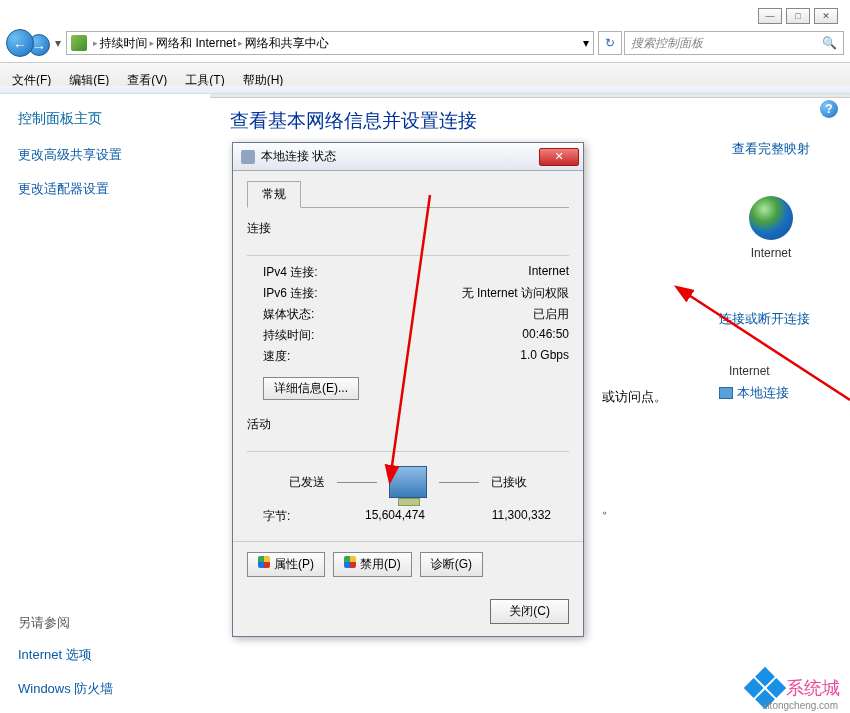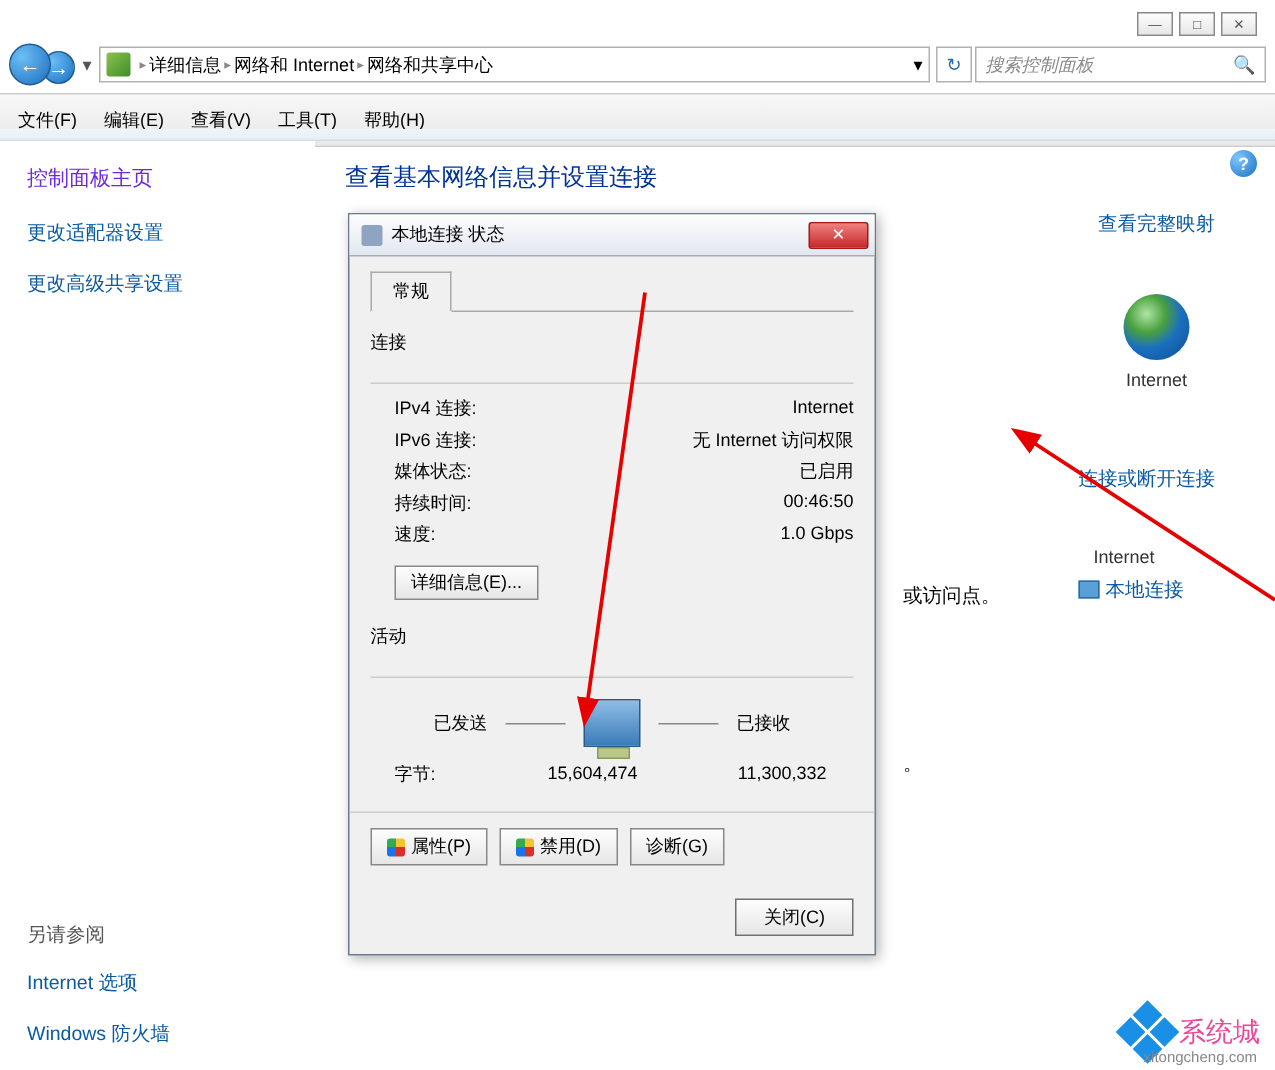--- a/index.html
+++ b/index.html
@@ -13,36 +13,36 @@
 .navbar { position: absolute; top: 28px; left: 6px; right: 6px; height: 30px; display: flex; align-items: center; gap: 2px; }
 .nav-arrows { display: flex; }
 .nav-arrow { width: 28px; height: 28px; border-radius: 50%; background: radial-gradient(circle at 30% 30%, #6cbef6, #1a6fc0); color: #fff; display: flex; align-items: center; justify-content: center; font-size: 14px; border: 1px solid #215a8e; }
 .nav-arrow.back { position: relative; }
 .nav-arrow.fwd { width: 22px; height: 22px; margin-left: -6px; margin-top: 5px; }
 .nav-drop { width: 12px; height: 28px; display: flex; align-items: center; justify-content: center; color: #555; }
 .breadcrumb { flex: 1; height: 24px; border: 1px solid #b0b0b0; background: #fff; display: flex; align-items: center; padding: 0 4px; font-size: 12px; }
 .crumb-sep { color: #888; padding: 0 2px; font-size: 9px; }
 .crumb-icon { width: 16px; height: 16px; background: linear-gradient(135deg,#8fc04e,#3c8e2b); border-radius: 2px; margin-right: 4px; }
 .refresh-btn { width: 24px; height: 24px; border: 1px solid #b0b0b0; display: flex; align-items: center; justify-content: center; color: #2a6cb0; margin-left: 2px; }
-.search-box { width: 194px; height: 24px; border: 1px solid #b0b0b0; display: flex; align-items: center; padding: 0 6px; color: #888; font-style: italic; }
+.search-box { width: 220px; height: 24px; border: 1px solid #b0b0b0; display: flex; align-items: center; padding: 0 6px; color: #888; font-style: italic; }
 .search-box .mag { margin-left: auto; color: #2a6cb0; font-style: normal; }
 
 
 .menubar { position: absolute; top: 62px; left: 0; right: 0; height: 36px; background: linear-gradient(#f7f7f7,#e8e8e8); border-top: 1px solid #ccc; border-bottom: 1px solid #ccc; display: flex; align-items: center; padding: 0 12px; gap: 18px; font-size: 12px; }
 .toolbar-strip { position: absolute; top: 86px; left: 0; right: 0; height: 8px; background: linear-gradient(#f0f5fb,#e6eef7); border-bottom: 1px solid #d5dde6; }
 
 
 .main { position: absolute; top: 94px; left: 0; right: 0; bottom: 0; display: flex; }
 .sidebar { width: 210px; background: #fff; padding: 16px 18px; }
 .sidebar a { color: #0a5aa6; text-decoration: none; display: block; margin-bottom: 16px; font-size: 13px; }
-.sidebar .section-title { color: #6d28d9; font-size: 14px; margin-bottom: 18px; }
+.sidebar .section-title { color: #0369a1; font-size: 14px; margin-bottom: 18px; }
 .sidebar .divider-space { height: 400px; }
 .sidebar .see-also { color: #555; font-size: 13px; margin-bottom: 14px; }
 .content { flex: 1; padding: 14px 20px; position: relative; }
-.content h1 { color: #003399; font-size: 16px; font-weight: normal; margin-bottom: 24px; }
+.content h1 { color: #003399; font-size: 19px; font-weight: normal; margin-bottom: 24px; }
 .help-icon { position: absolute; right: 12px; top: 6px; width: 18px; height: 18px; border-radius: 50%; background: radial-gradient(circle at 30% 30%, #7fc7ff, #1a6fc0); color: #fff; display: flex; align-items: center; justify-content: center; font-size: 12px; font-weight: bold; }
 
 .net-map { position: absolute; right: 40px; top: 46px; text-align: center; }
 .net-map a { color: #0a5aa6; text-decoration: none; font-size: 13px; }
 .globe { width: 44px; height: 44px; border-radius: 50%; background: radial-gradient(circle at 35% 30%, #aee5a5 0%, #4aa03f 30%, #1a6fc0 55%, #0d4d8e 100%); margin: 38px auto 6px; }
 .globe-label { color: #333; font-size: 12px; }
 
 .right-links { position: absolute; right: 40px; top: 216px; text-align: right; }
 .right-links div { margin-bottom: 36px; }
 .right-links a { color: #0a5aa6; text-decoration: none; font-size: 13px; }
@@ -69,21 +69,21 @@
 .activity { display: flex; align-items: center; justify-content: center; gap: 12px; font-size: 12px; padding: 8px 0 4px; }
 .activity .dash { width: 40px; border-top: 1px solid #888; }
 .act-icon { width: 38px; height: 32px; background: linear-gradient(#8fbde6,#3a7bb8); border: 1px solid #2a5a8a; position: relative; }
 .act-icon::after { content: ""; position: absolute; bottom: -9px; left: 8px; width: 20px; height: 6px; background: #b8c888; border: 1px solid #8a9a58; }
 .bytes-row { display: flex; font-size: 12px; font-family: "NSimSun","SimSun",monospace; padding: 6px 8px 2px 16px; }
 .bytes-row .lbl { flex: 0 0 80px; }
 .bytes-row .sent { flex: 1; text-align: center; }
 .bytes-row .recv { flex: 1; text-align: right; padding-right: 10px; }
 .dlg-divider { border-top: 1px solid #ccc; margin: 14px -14px 10px; }
 .btn-row { display: flex; gap: 8px; }
-.dlg-btn { padding: 3px 10px; font-size: 12px; border: 1px solid #888; background: linear-gradient(#fdfdfd,#e6e6e6); display: flex; align-items: center; gap: 4px; }
+.dlg-btn { padding: 3px 10px; font-size: 12px; border: 1px solid #888; background: linear-gradient(#fdfdfd,#e6e6e6); display: flex; align-items: flex-start; gap: 4px; }
 .shield { width: 12px; height: 12px; background: conic-gradient(#f4c430 0 25%, #d93025 0 50%, #1a73e8 0 75%, #34a853 0); border-radius: 2px; }
 .dlg-footer { text-align: right; padding: 8px 14px 12px; }
 .close-btn { padding: 3px 18px; font-size: 12px; border: 1px solid #707070; background: linear-gradient(#fdfdfd,#e6e6e6); }
 
 
 .arrow { position: absolute; pointer-events: none; }
 
 
 .watermark { position: absolute; right: 10px; bottom: 10px; display: flex; align-items: center; gap: 6px; }
 .wm-logo { display: grid; grid-template-columns: 14px 14px; grid-template-rows: 14px 14px; gap: 2px; transform: rotate(45deg); }
@@ -102,21 +102,21 @@
 
 <div class="navbar">
   <div class="nav-arrows">
     <div class="nav-arrow back">←</div>
     <div class="nav-arrow fwd">→</div>
   </div>
   <div class="nav-drop">▾</div>
   <div class="breadcrumb">
     <span class="crumb-icon"></span>
     <span class="crumb-sep">▸</span>
-    <span>详细信息</span>
+    <span>持续时间</span>
     <span class="crumb-sep">▸</span>
     <span>网络和 Internet</span>
     <span class="crumb-sep">▸</span>
     <span>网络和共享中心</span>
     <span style="margin-left:auto">▾</span>
   </div>
   <div class="refresh-btn">↻</div>
   <div class="search-box">
     <span>搜索控制面板</span>
     <span class="mag">🔍</span>
@@ -128,22 +128,22 @@
   <span>编辑(E)</span>
   <span>查看(V)</span>
   <span>工具(T)</span>
   <span>帮助(H)</span>
 </div>
 <div class="toolbar-strip"></div>
 
 <div class="main">
   <div class="sidebar">
     <div class="section-title">控制面板主页</div>
+    <a>更改高级共享设置</a>
     <a>更改适配器设置</a>
-    <a>更改高级共享设置</a>
     <div class="divider-space"></div>
     <div class="see-also">另请参阅</div>
     <a>Internet 选项</a>
     <a>Windows 防火墙</a>
 
   </div>
 
   <div class="content">
     <div class="help-icon">?</div>
     <h1>查看基本网络信息并设置连接</h1>

